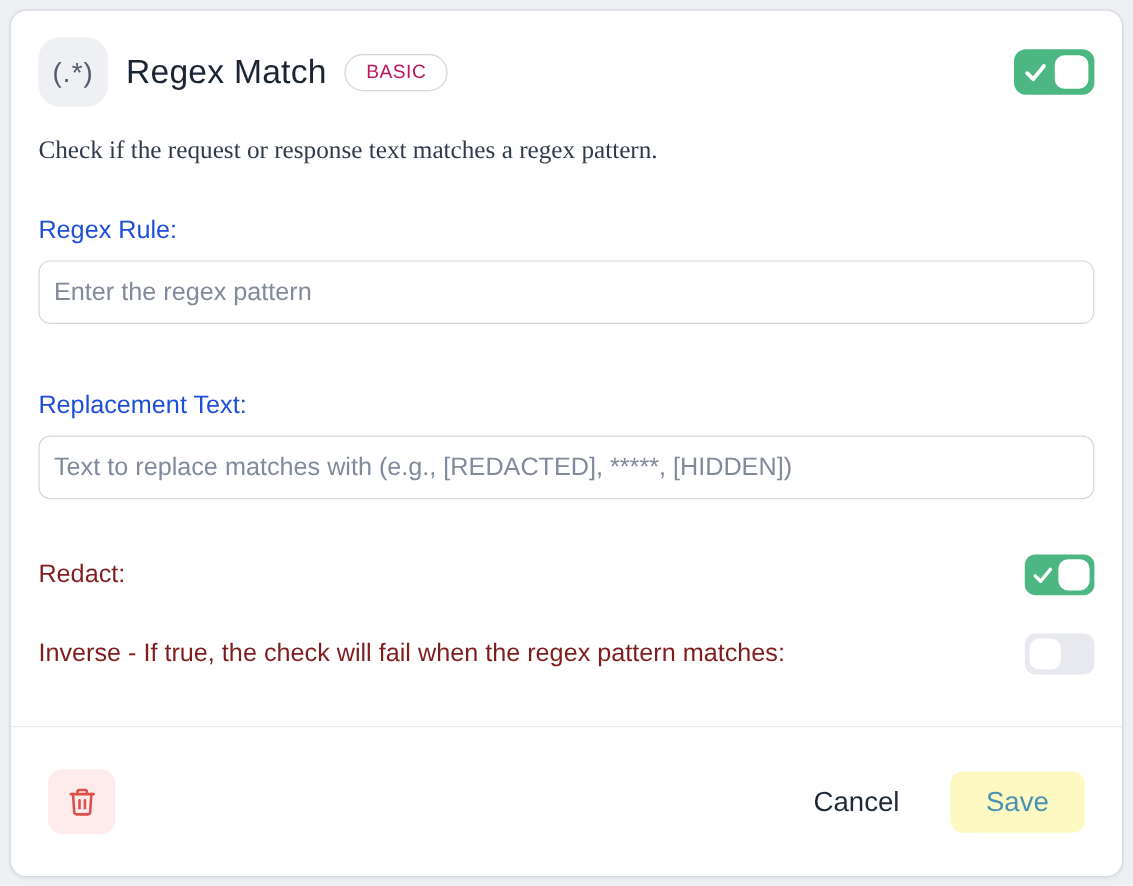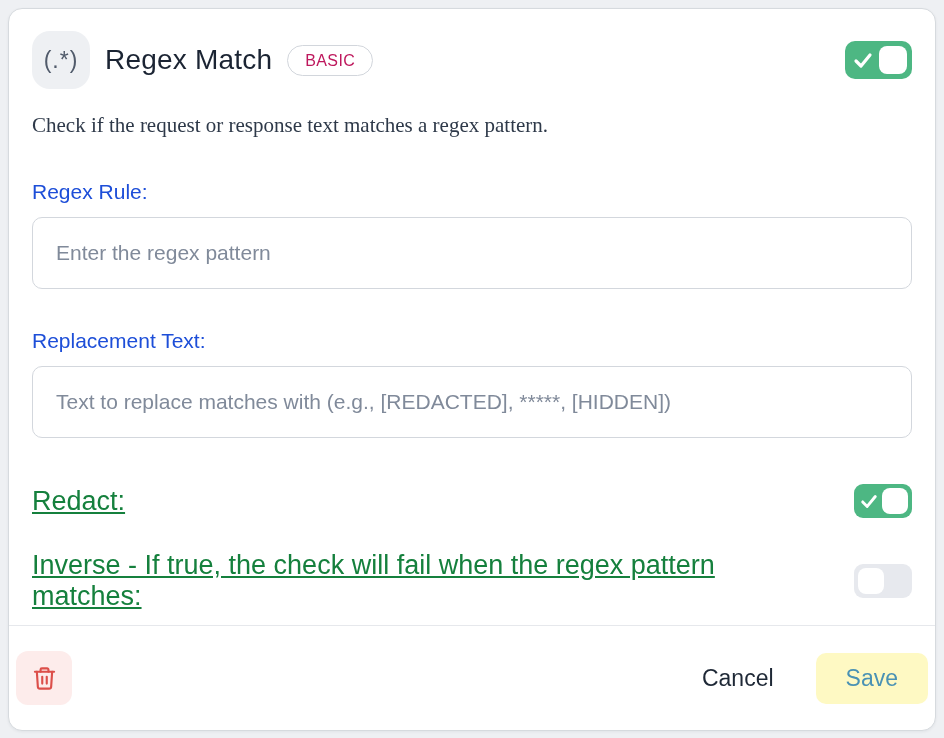--- a/index.html
+++ b/index.html
@@ -71,45 +71,45 @@
     width: 18px; height: 18px;
     transform: translateY(-50%);
     display: none;
   }
   .toggle.lg .check { left: 8px; width: 20px; height: 20px; }
   .toggle[data-state="on"] .check { display: block; }
 
   
   .description { margin-top: 24px; font-size: 21px; color: #2e3949; font-family: Liberation Serif, serif; }
   .field-label { display: block; margin-top: 42px; font-size: 21px; color: #1d4ed8; }
-  .field-label.second { margin-top: 40px; }
+  .field-label.second { margin-top: 56px; }
   .text-input {
     margin-top: 13px;
-    width: 100%; height: 72px;
+    width: 100%; height: 53px;
     border: 1.5px solid #d3d7dd;
     border-radius: 10px;
-    padding: 0 23px;
+    padding: 0 12px;
     font-size: 21px;
     font-family: "Liberation Sans", sans-serif;
     color: #222d3d;
     outline: none;
   }
   .text-input::placeholder { color: #808a9a; opacity: 1; }
   .toggle-row {
     display: flex; justify-content: space-between; align-items: center;
     margin-top: 46px;
   }
   .toggle-row.second { margin-top: 32px; gap: 40px; }
-  .toggle-row .row-label { font-size: 27px; color: #15803d; text-decoration: underline; }
+  .toggle-row .row-label { font-size: 21px; color: #7f1d1d; }
 
   
   .footer {
     border-top: 1.5px solid #e6e8ec;
-    height: 105px;
-    padding: 0 7px;
+    height: 125px;
+    padding: 0 31px;
     display: flex; align-items: center; justify-content: space-between;
   }
   .delete-btn {
     width: 56px; height: 54px;
     background: #fdeceb;
     border: none; border-radius: 12px;
     display: flex; align-items: center; justify-content: center;
     cursor: pointer;
   }
   .footer-right { display: flex; align-items: center; }

